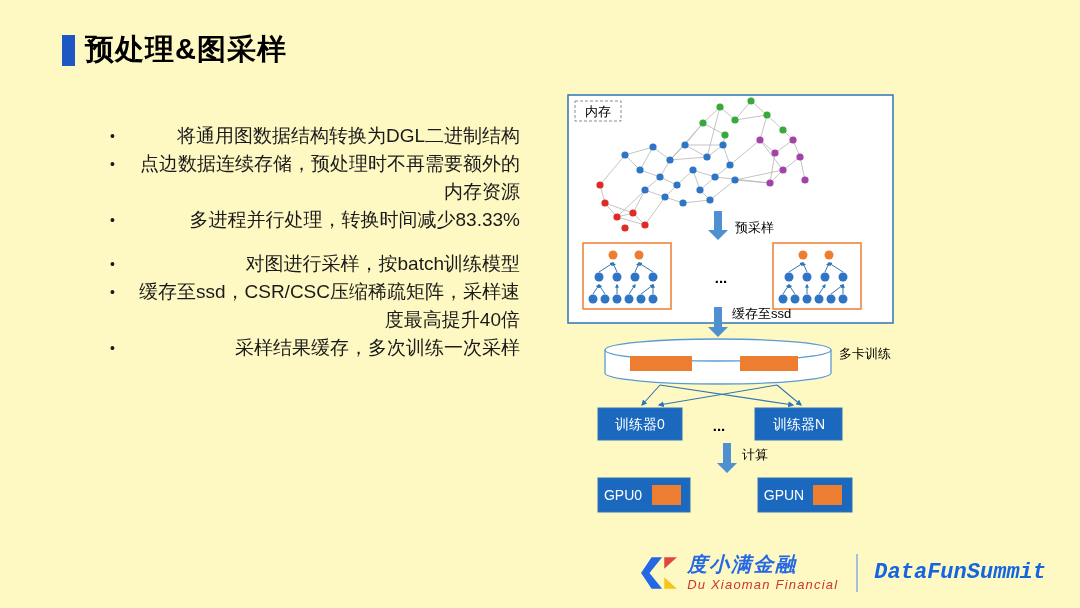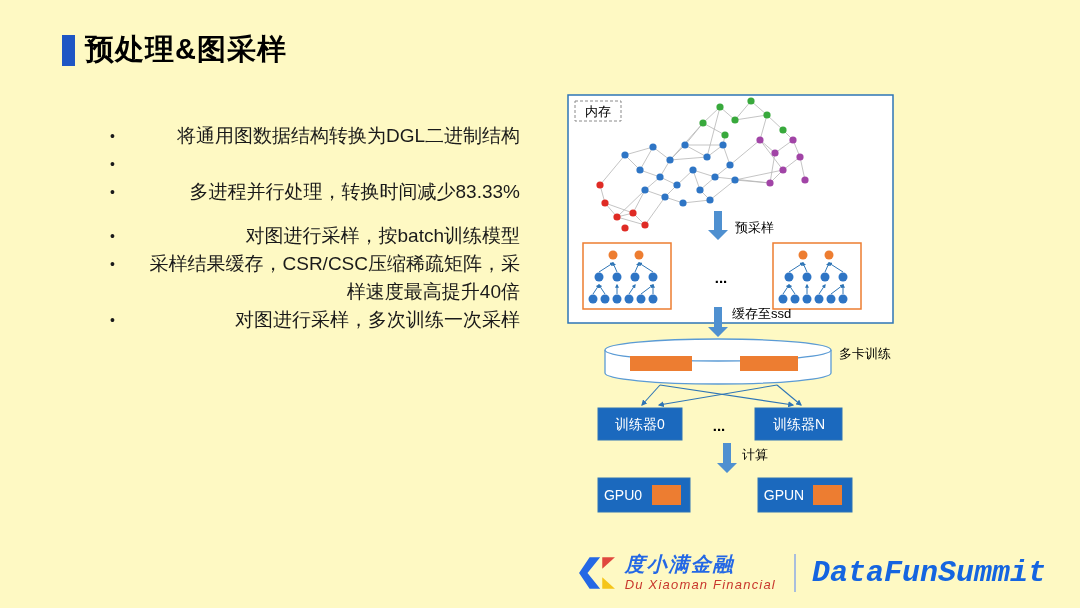--- a/index.html
+++ b/index.html
@@ -26,58 +26,59 @@
   .svg-label { font-family:"Liberation Sans", sans-serif; font-size:13px; fill:#000; }
   .svg-box-text { font-family:"Liberation Sans", sans-serif; font-size:14px; fill:#fff; }
   .svg-dots { font-family:"Liberation Sans", sans-serif; font-size:15px; font-weight:bold; fill:#000; }
 
   
   .footer { position:absolute; right:34px; bottom:16px; display:flex; align-items:center; }
   .brand { margin-left:9px;font-style:italic; }
   .brand-cn { font-size:20px; font-weight:bold; letter-spacing:2px; line-height:22px; }
   .brand-en { font-size:13px; letter-spacing:1.2px; margin-top:2px; }
   .footer-divider { width:2px; height:38px; background:#a9bedd; margin:0 16px 0 18px; }
-  .summit { font-family:"Liberation Mono", monospace; font-style:italic; font-weight:bold; font-size:30px; letter-spacing:0px; }
+  .summit { font-family:"Liberation Mono", monospace; font-style:italic; font-weight:bold; font-size:22px; letter-spacing:0px; }
 </style>
 </head>
 <body>
 
 <div class="slide">
 
   <div class="title-row">
     <span class="title-bar" style="background: rgb(30, 86, 196);"></span>
     <h1 class="page-title">预处理&amp;图采样</h1>
   </div>
 
   <div class="left-col">
     <ul class="bullets">
       <li>
           <span class="dot">•</span>
           <span class="btxt">将通用图数据结构转换为DGL二进制结构</span>
         </li>
       <li>
           <span class="dot">•</span>
+          <span class="btxt">点边数据连续存储，预处理时不再需要额外的内存资源</span>
         </li>
       <li>
           <span class="dot">•</span>
           <span class="btxt">多进程并行处理，转换时间减少83.33%</span>
         </li>
     </ul>
     <ul class="bullets">
       <li>
           <span class="dot">•</span>
           <span class="btxt">对图进行采样，按batch训练模型</span>
         </li>
       <li>
           <span class="dot">•</span>
-          <span class="btxt">采样结果缓存，CSR/CSC压缩稀疏矩阵，采样速度最高提升40倍</span>
-        </li>
-      <li>
-          <span class="dot">•</span>
-          <span class="btxt">对图进行采样，多次训练一次采样</span>
+          <span class="btxt">缓存至ssd，CSR/CSC压缩稀疏矩阵，采样速度最高提升40倍</span>
+        </li>
+      <li>
+          <span class="dot">•</span>
+          <span class="btxt">采样结果缓存，多次训练一次采样</span>
         </li>
     </ul>
   </div>
 
   <svg class="diagram-svg" viewBox="0 0 460 465">
     <defs>
       <marker id="arrowBlue" viewBox="0 0 10 10" refX="8" refY="5" markerWidth="5.5" markerHeight="5.5" orient="auto-start-reverse">
         <path d="M0,0 L10,5 L0,10 z" fill="#2E75B6"></path>
       </marker>
       <marker id="arrowSmall" viewBox="0 0 10 10" refX="7" refY="5" markerWidth="4" markerHeight="4" orient="auto-start-reverse">

